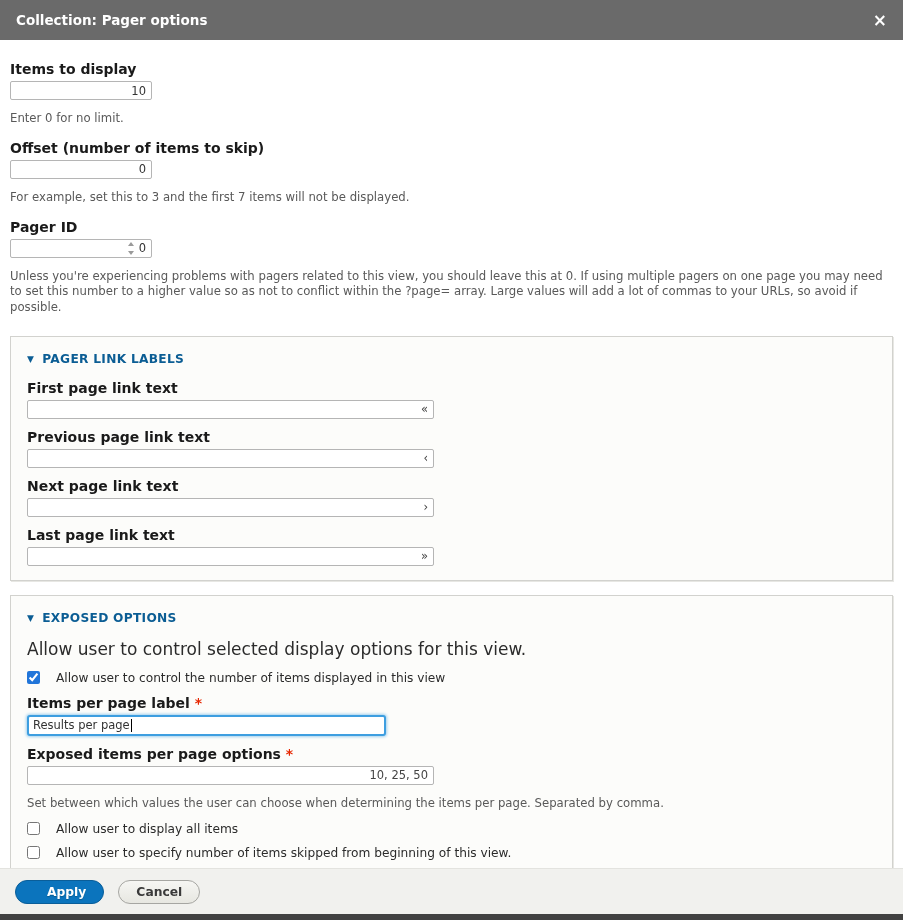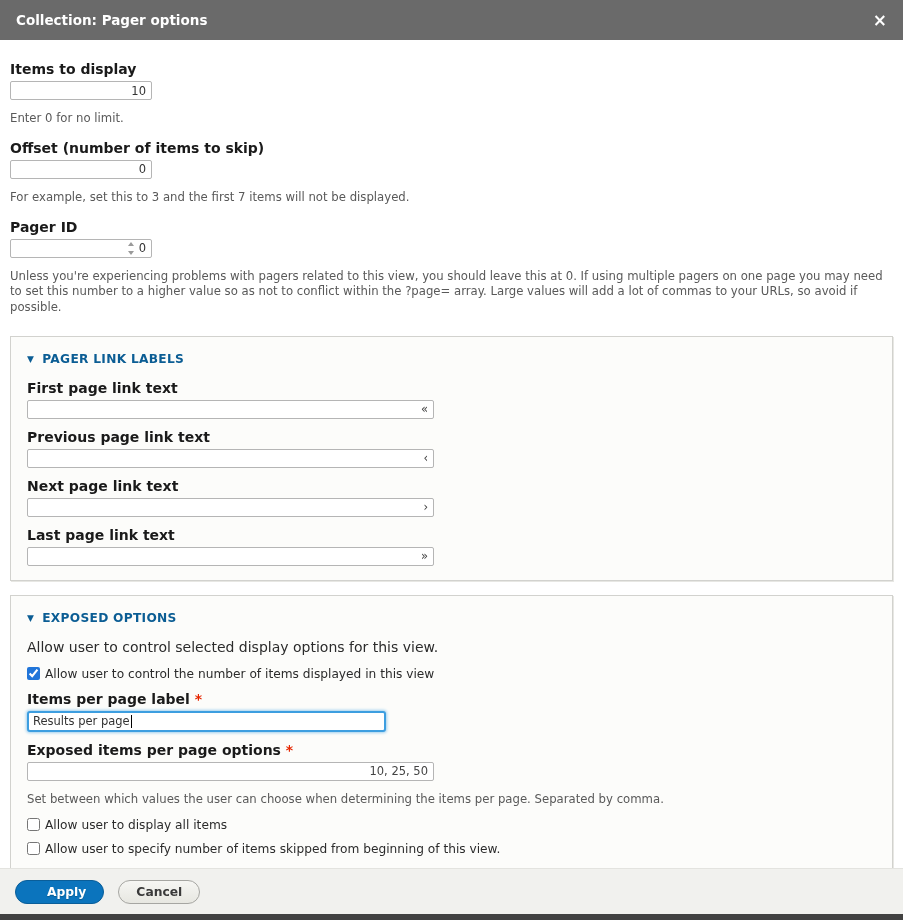--- a/index.html
+++ b/index.html
@@ -119,21 +119,21 @@
   .fake-input .caret {
     display: inline-block;
     width: 1px; height: 13px;
     background: #000;
     margin-left: 1px;
   }
   
   .checkbox-item {
     display: flex;
     align-items: center;
-    gap: 5px;
+    gap: 16px;
     margin: 10px 0 0 0;
     font-size: 12.2px;
     color: #2b2b2b;
   }
   .checkbox-item input[type="checkbox"] {
     width: 13px; height: 13px;
     accent-color: #2175d9;
     margin: 0;
   }
   .fieldset .description.inline { margin-top: 9px; }
@@ -234,21 +234,21 @@
       <input class="text-input wide" type="text" value="»" style="">
     </div>
   </div>
 
   <div class="fieldset" style="margin-top:14px;">
     <div class="legend">
       <span class="arrow">▼</span>
       <span>EXPOSED OPTIONS</span>
     </div>
 
-    <div class="description inline" style="font-size:14px;color:#2b2b2b;">Allow user to control selected display options for this view.</div>
+    <div class="description inline" style="font-size:17px;color:#2b2b2b;">Allow user to control selected display options for this view.</div>
 
     <div class="checkbox-item">
       <input type="checkbox" checked="checked" style="">
       <span>Allow user to control the number of items displayed in this view</span>
     </div>
 
     <div class="form-item">
       <label class="field-label"><span>Items per page label</span> <span class="required-mark">*</span></label>
       <div class="fake-input">
         <span>Results per page</span>

